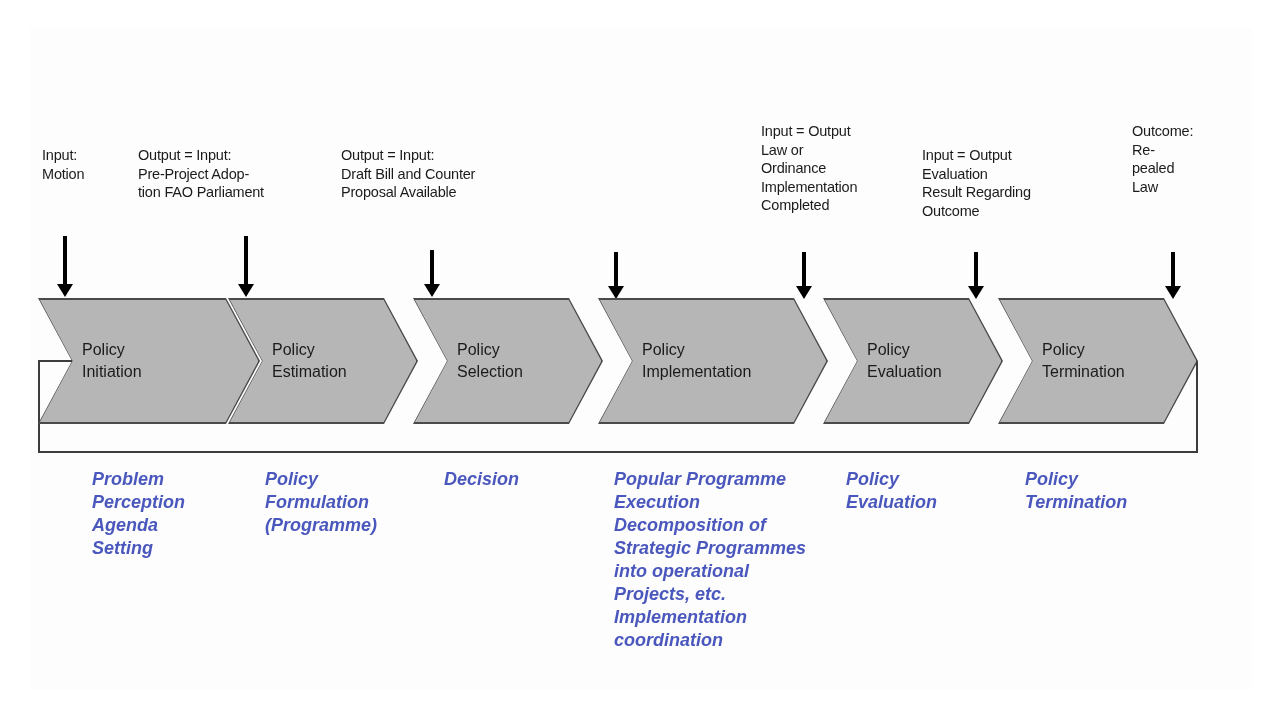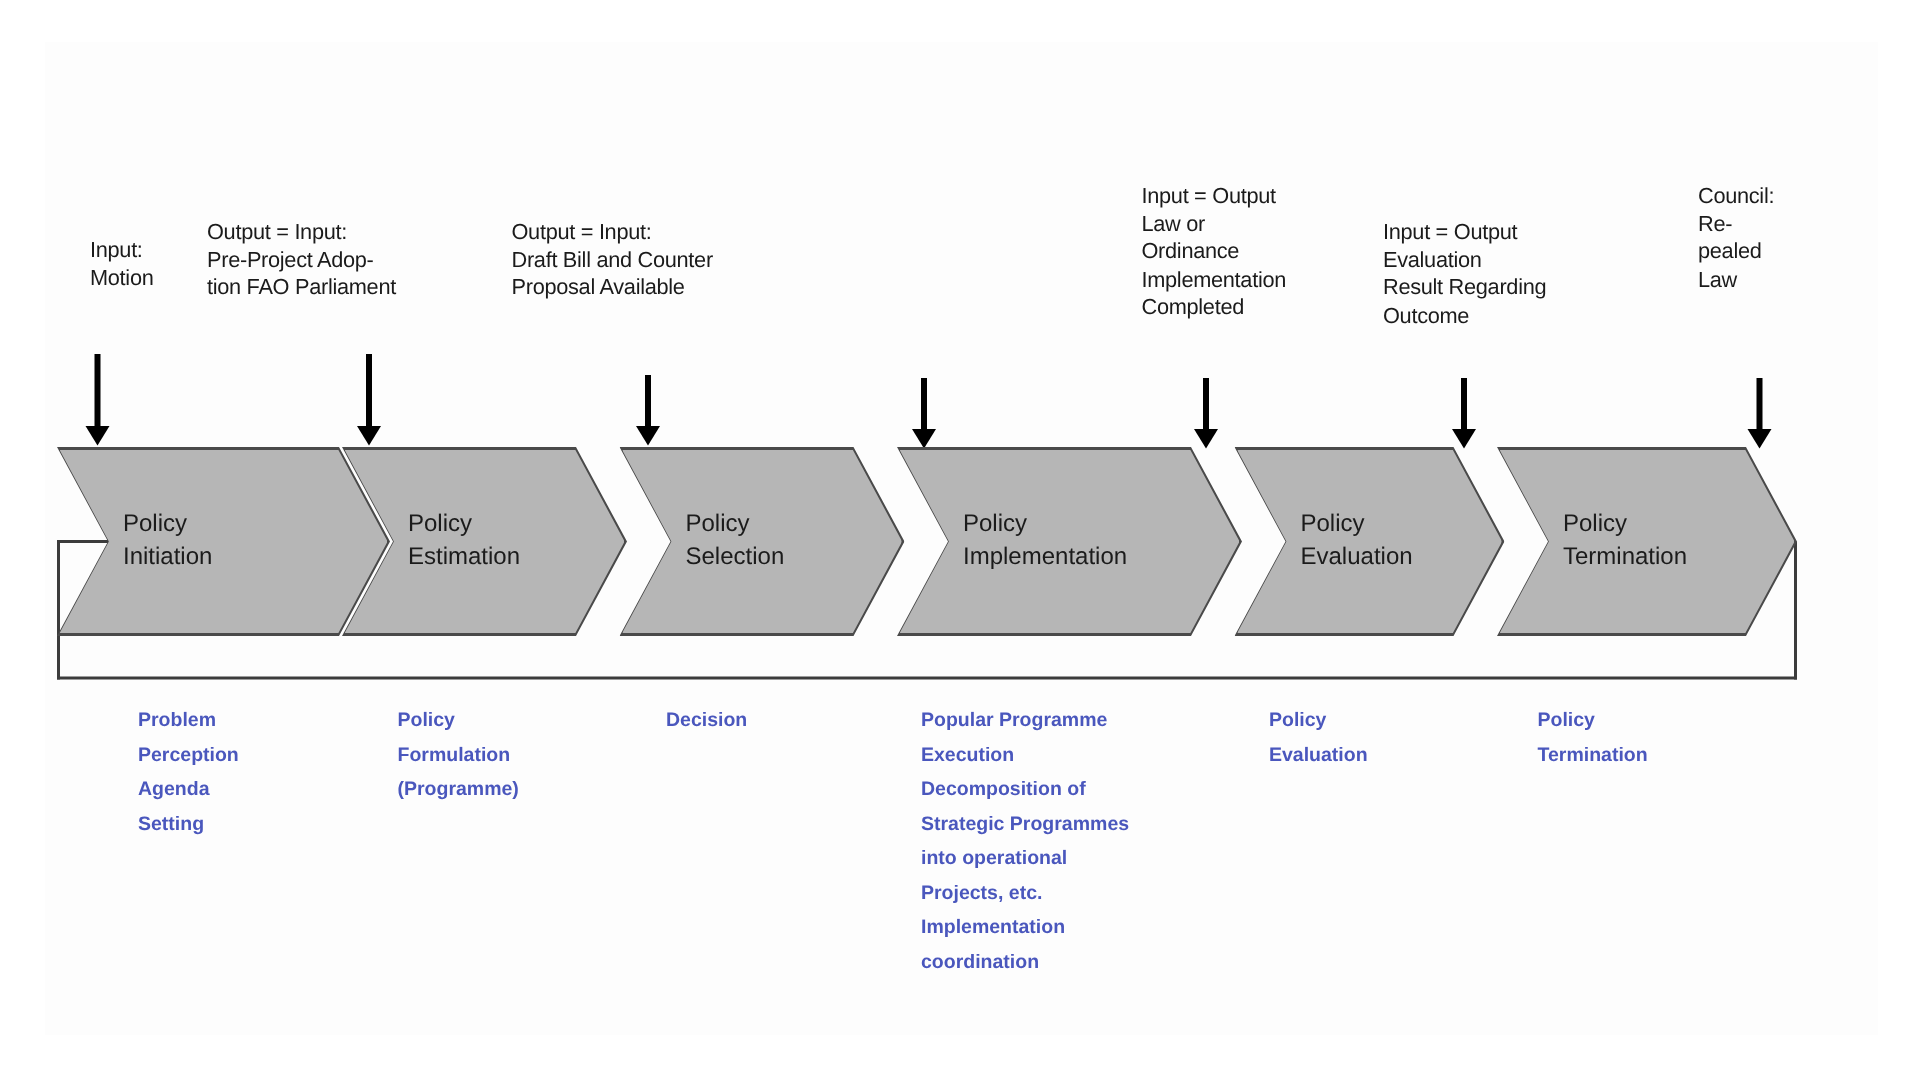--- a/index.html
+++ b/index.html
@@ -118,34 +118,35 @@
     border-top: 7px solid transparent;
     border-bottom: 7px solid transparent;
     border-left: 11px solid #1b1b1b;
   }
 
   
   .blue {
     position: absolute;
     color: #4a57bd;
     font-weight: bold;
-    font-size: 13px;
+    font-size: 18px;
     line-height: 23px;
     white-space: pre-line;
     font-family: "Liberation Sans", sans-serif;
+    font-style: italic;
   }
 </style>
 </head>
 <body>
 
 <div id="stage">
 
   <div class="panel"></div>
 
-  <div class="anno" style="left:60px; top:146px; width:110px;margin-top:12px;">Input:
+  <div class="anno" style="left:42px; top:146px; width:110px;">Input:
 Motion</div>
 
   <div class="anno" style="left:138px; top:146px; width:200px;">Output = Input:
 Pre-Project Adop-
 tion FAO Parliament</div>
 
   <div class="anno" style="left:341px; top:146px; width:210px;">Output = Input:
 Draft Bill and Counter
 Proposal Available</div>
 
@@ -154,21 +155,21 @@
 Law or
 Ordinance
 Implementation
 Completed</div>
 
   <div class="anno" style="left:922px; top:146px; width:192px;">Input = Output
 Evaluation
 Result Regarding
 Outcome</div>
 
-  <div class="anno" style="left:1132px; top:122px; width:90px;">Council:
+  <div class="anno" style="left:1132px; top:122px; width:90px;">Outcome:
 Re-
 pealed
 Law</div>
 
   <div class="down-arrow" style="left:57px; top:236px;">
     <div class="shaft" style="height:48px;"></div>
     <div class="head" style="top:48px;"></div>
   </div>
   <div class="down-arrow" style="left:238px; top:236px;">
     <div class="shaft" style="height:48px;"></div>

